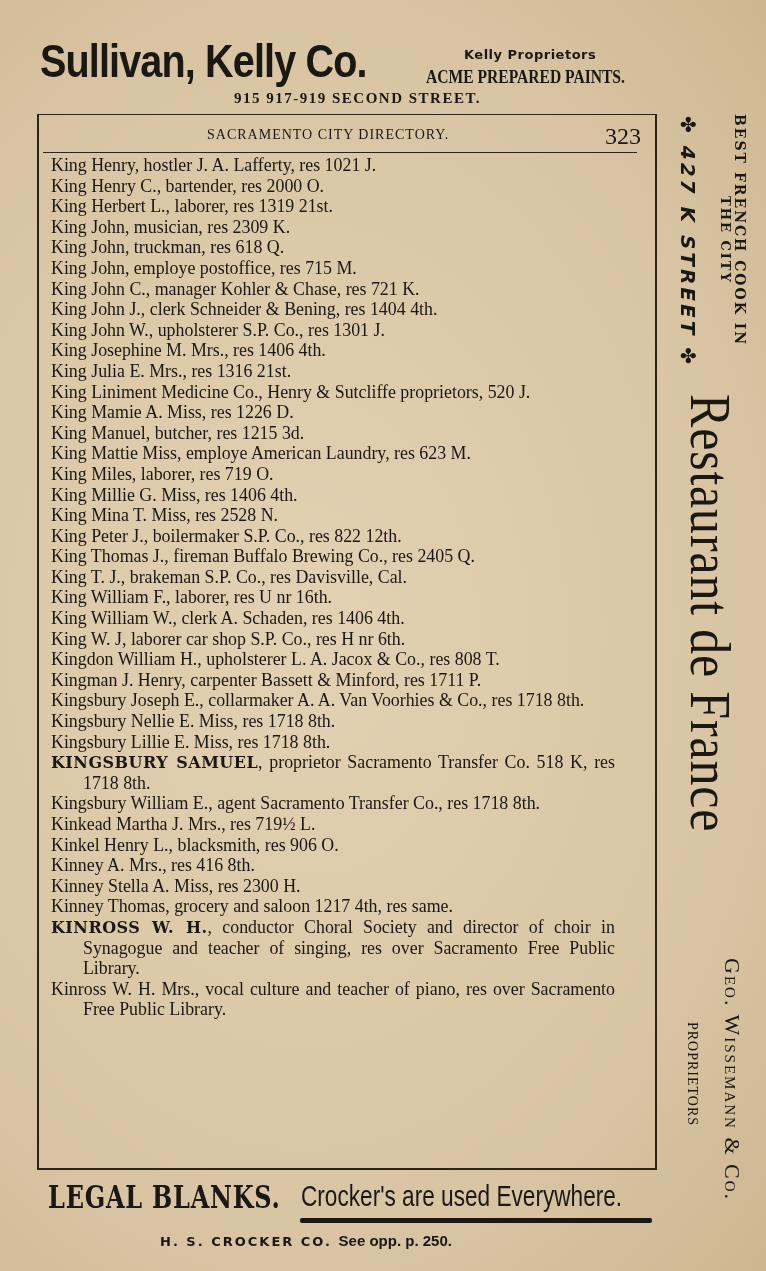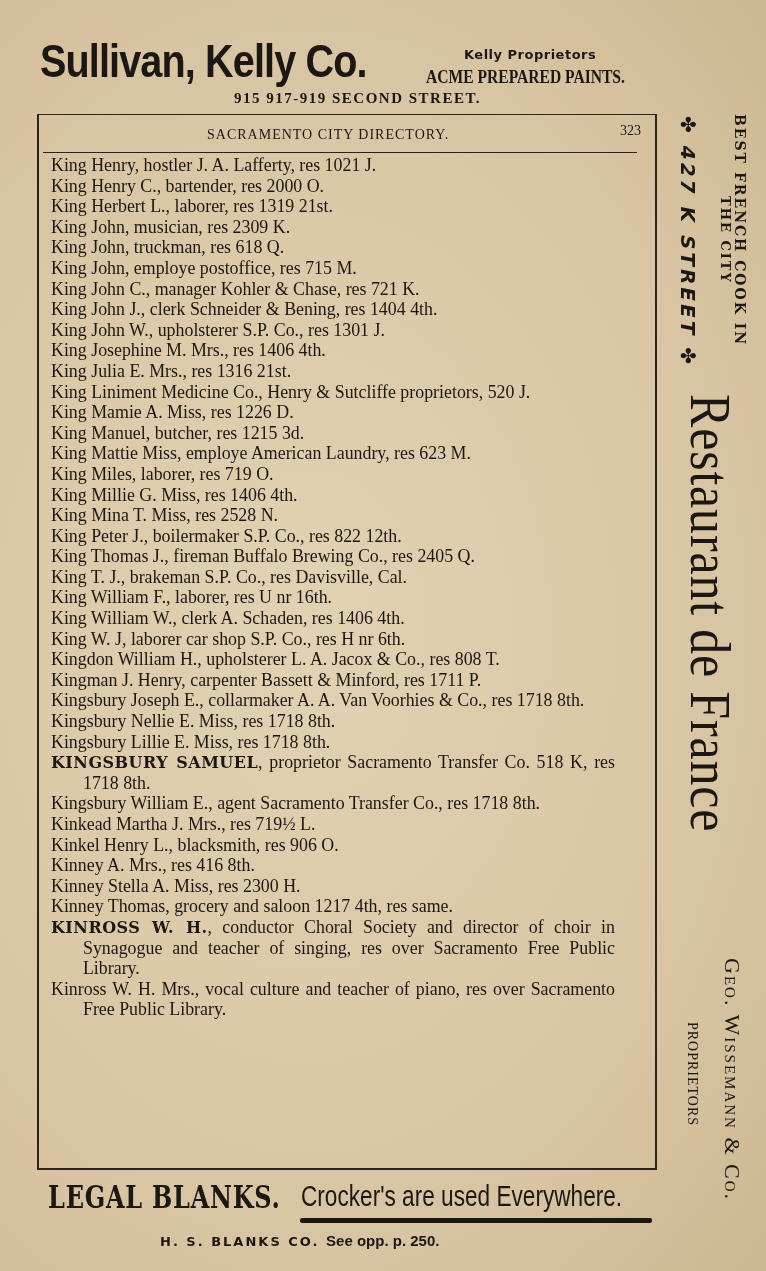--- a/index.html
+++ b/index.html
@@ -37,21 +37,21 @@
       position: absolute; left: 37px; top: 114px; width: 620px; height: 1056px;
       border-left: 2px solid #2a241c; border-right: 2px solid #2a241c;
       border-top: 1.5px solid #2a241c; border-bottom: 2px solid #2a241c;
       box-sizing: border-box;
     }
     .running-head {
       position: absolute; left: 0; right: 0; top: 8px; height: 24px;
       font-size: 14px; letter-spacing: 1px;
     }
     .running-head .title { position: absolute; left: 168px; top: 4px; }
-    .running-head .page { position: absolute; right: 14px; top: 0px; font-size: 14px; letter-spacing: 0; }
+    .running-head .page { position: absolute; right: 14px; top: 0px; font-size: 24px; letter-spacing: 0; }
     .head-rule {
       position: absolute; left: 4px; right: 18px; top: 37px; border-top: 1.5px solid #2a241c;
     }
     .entries {
       position: absolute; left: 12px; top: 40px; width: 600px;
       font-size: 19px; line-height: 20.6px;
       transform: scaleX(0.94); transform-origin: left top;
     }
     .entry { padding-left: 34px; text-indent: -34px; white-space: normal; text-align: justify; }
     .entry .bold-name { font-weight: bold; font-family: "DejaVu Serif", serif; font-size: 17px; letter-spacing: 0.5px; }
@@ -135,21 +135,21 @@
       <div class="entry"><span class="bold-name">KINROSS W. H.</span><span>, conductor Choral Society and director of choir in Synagogue and teacher of singing, res over Sacramento Free Public Library.</span></div>
       <div class="entry"><span>Kinross W. H. Mrs., vocal culture and teacher of piano, res over Sacramento Free Public Library.</span></div>
     </div>
 </div>
 
 <div class="bottom-ad">
   <div class="legal">LEGAL BLANKS.</div>
   <div class="crocker-slogan">Crocker's are used Everywhere.</div>
   <div class="slogan-rule"></div>
   <div class="crocker-co">
-    <span>H. S. BLANKS CO.</span>
+    <span>H. S. CROCKER CO.</span>
     <span class="crocker-see">See opp. p. 250.</span>
   </div>
 </div>
 
 <div class="side side-best">BEST FRENCH COOK IN</div>
 <div class="side side-city">THE CITY</div>
 <div class="side side-street">✤ 427 K STREET ✤</div>
 <div class="side side-restaurant">Restaurant de France</div>
 <div class="side side-geo">Geo. Wissemann &amp; Co.</div>
 <div class="side side-prop">PROPRIETORS</div>

